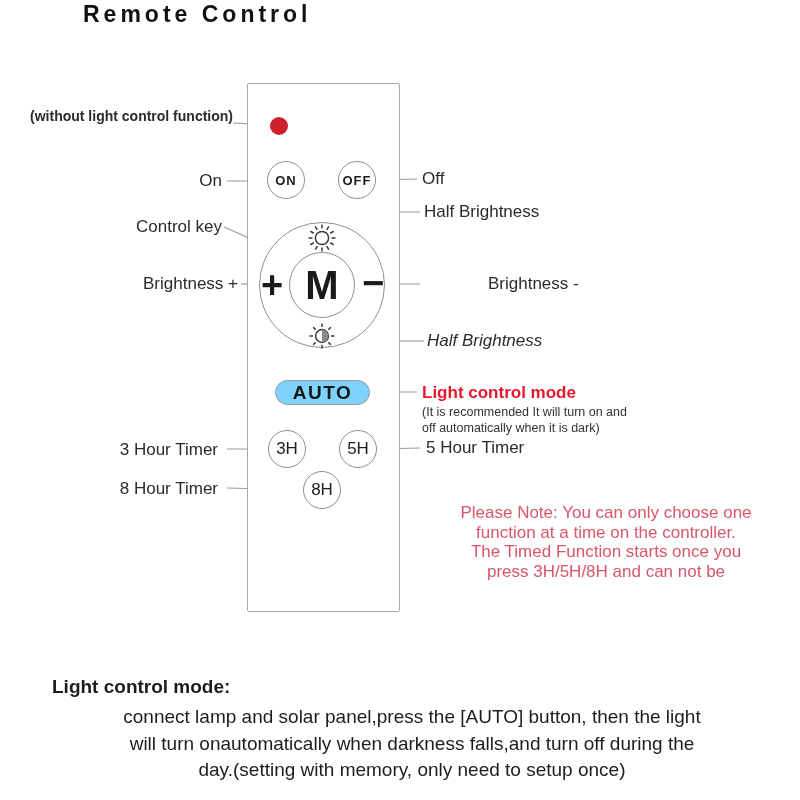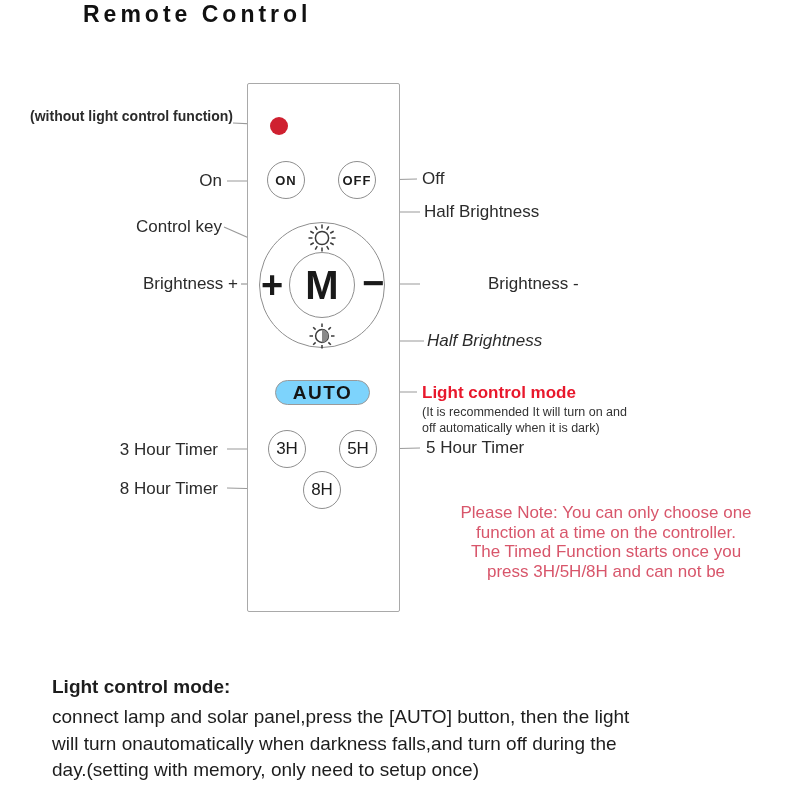--- a/index.html
+++ b/index.html
@@ -52,21 +52,21 @@
   .brminus-lbl{left:444px;top:274px;margin-left:44px;}
   .half-lbl{left:427px;top:331px;font-style:italic;}
   .t5-lbl{left:426px;top:438px;}
   .lcm-lbl{left:422px;top:383px;font-size:17px;font-weight:bold;color:#e8182c;white-space:nowrap;}
   .lcm-note{left:422px;top:405px;width:240px;font-size:12.5px;line-height:15.5px;color:#333;}
   
   .red-note{left:410px;top:503px;width:296px;text-align:center;font-size:17px;line-height:19.5px;color:#d8566b;margin-left:48px;}
   
   .footer{left:52px;top:676px;width:720px;color:#1d1d1d;}
   .footer-heading{font-size:19px;font-weight:bold;margin-bottom:6px;}
-  .footer-line{font-size:19px;line-height:26.5px;}
+  .footer-line{font-size:19px;line-height:26.5px;text-align:center;}
   svg.overlay{position:absolute;left:0;top:0;pointer-events:none;}
   .icon-wrap{position:absolute;width:30px;height:30px;}
   .icon-full{left:307px;top:223px;}
   .icon-half{left:307px;top:321px;}
 </style>
 </head>
 <body>
 
 <div class="abs title">Remote Control</div>
 

